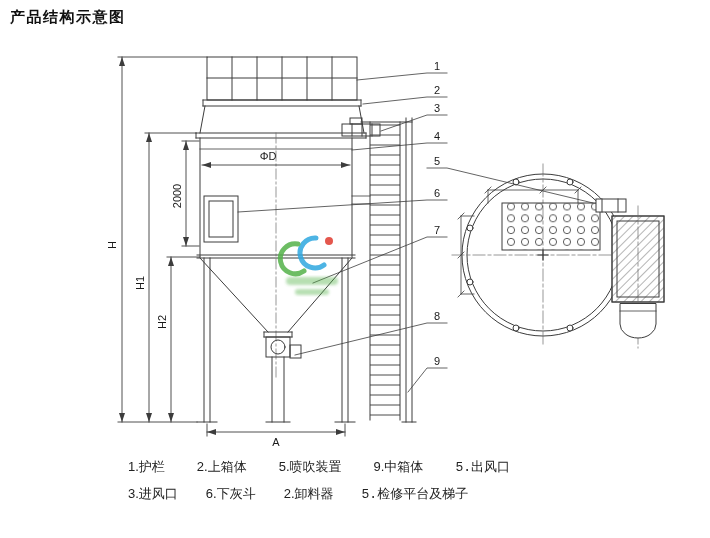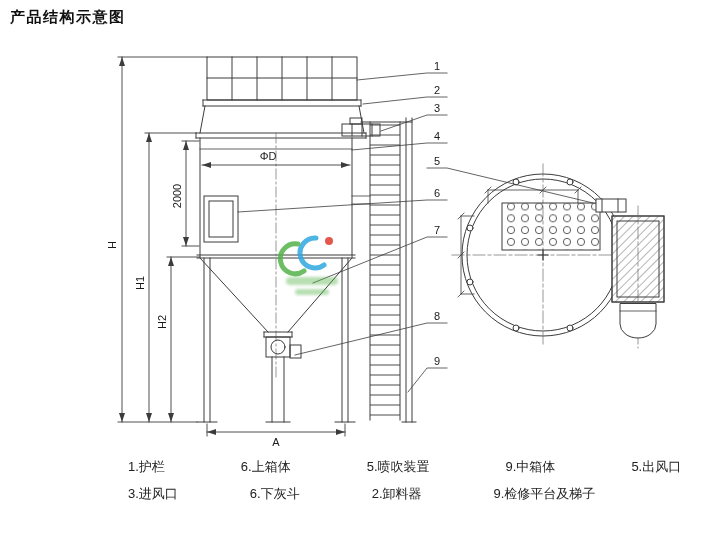--- a/index.html
+++ b/index.html
@@ -18,24 +18,24 @@
   svg.diagram { position:absolute; left:0; top:0; display:block; }
   svg text {
     font-family:"Liberation Sans","DejaVu Sans",sans-serif;
     font-size:11px; fill:#1a1a1a; stroke:none;
   }
   .legend {
     position:absolute; left:128px; top:458px;
     display:flex; flex-direction:column; gap:9px;
     font-size:13px; color:#222;
   }
-  .legend-row { display:flex;gap:44px; }
+  .legend-row { display:flex; }
   .legend-row.row1 span { margin-right:32px; }
   .legend-row.row2 span { margin-right:28px; }
-  .legend-row span:last-child { margin-right:0; }
+  .legend-row span:last-child { margin-right:0;font-family:Liberation Mono, monospace; }
 </style>
 </head>
 <body>
 
 <div class="page">
 
   <div class="title">产品结构示意图</div>
 
   <svg class="diagram" width="710" height="538" viewBox="0 0 710 538" aria-hidden="true">
     <defs>
@@ -221,26 +221,26 @@
           <rect x="295" y="289" width="34" height="6" rx="3" fill="#57b44c"></rect>
         </g>
       </g>
 
     </g>
   </svg>
 
   <div class="legend">
     <div class="legend-row row1">
       <span>1.护栏</span>
-      <span>6.上箱体</span>
+      <span>2.上箱体</span>
       <span>5.喷吹装置</span>
       <span>9.中箱体</span>
       <span>5.出风口</span>
     </div>
     <div class="legend-row row2">
       <span>3.进风口</span>
       <span>6.下灰斗</span>
       <span>2.卸料器</span>
-      <span>9.检修平台及梯子</span>
+      <span>5.检修平台及梯子</span>
     </div>
   </div>
 
 </div>
 
 </body></html>

